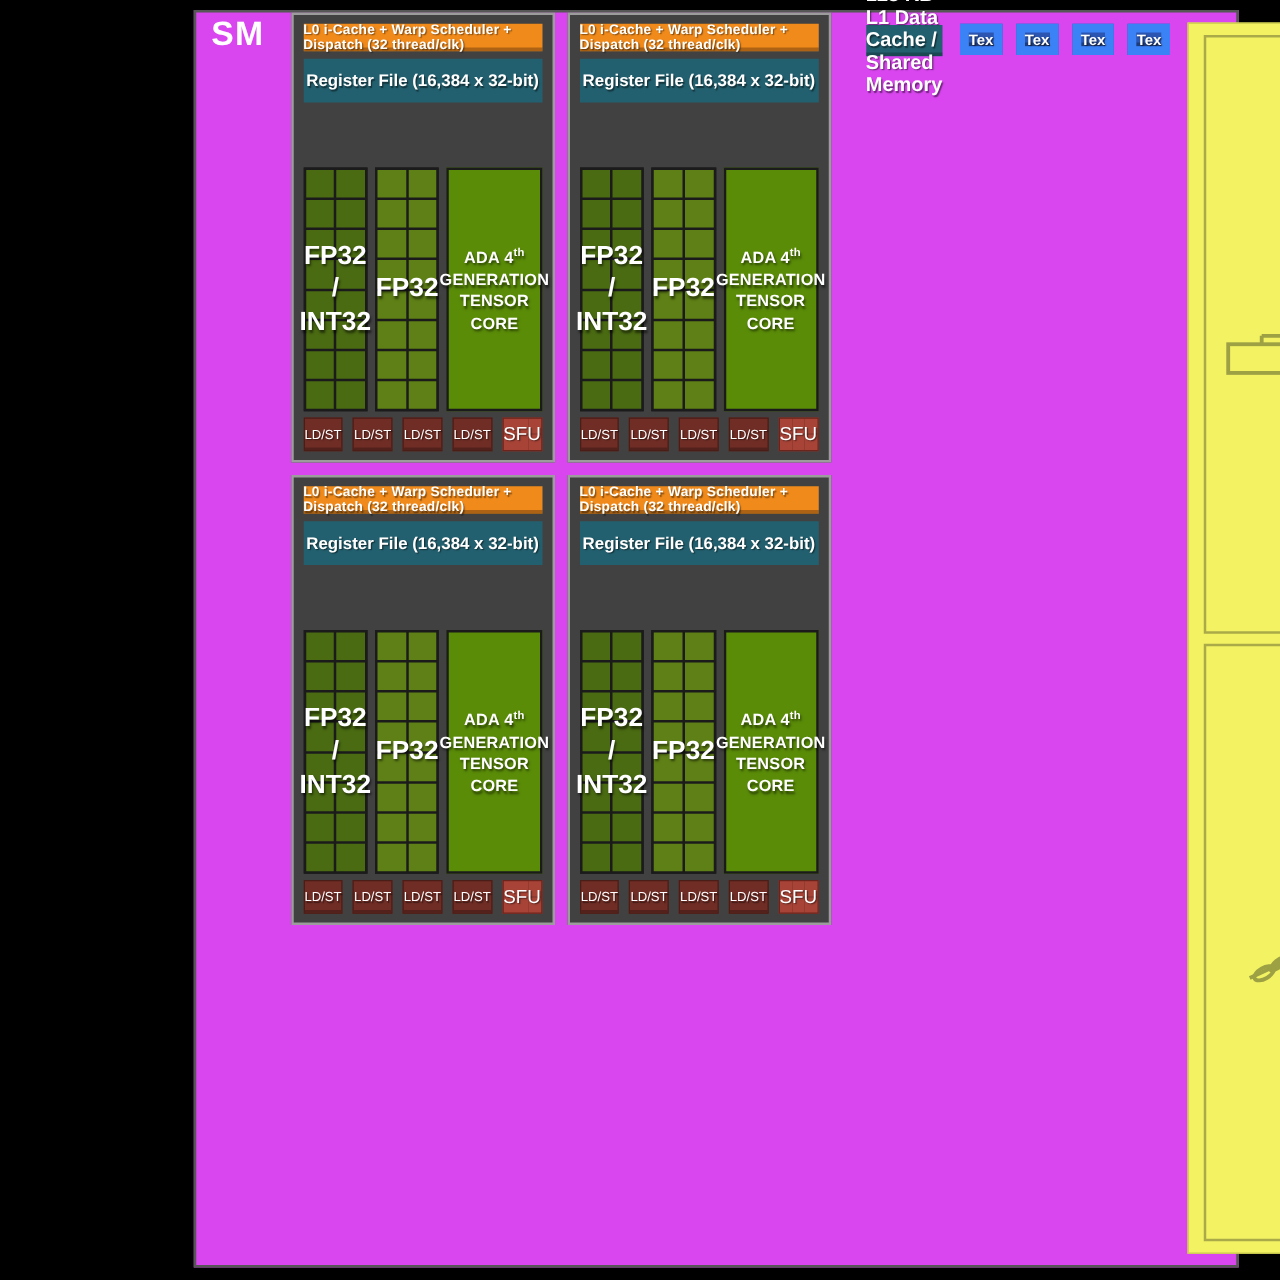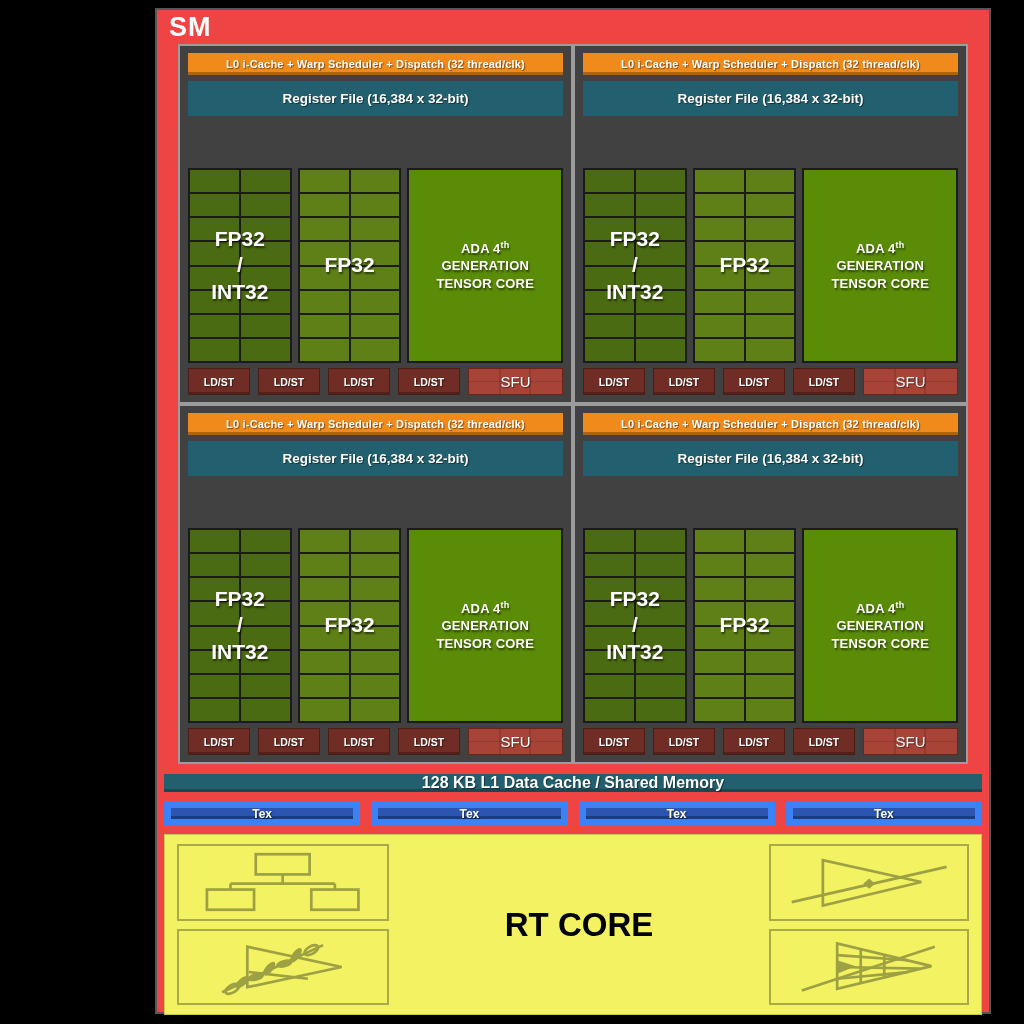--- a/index.html
+++ b/index.html
@@ -1,30 +1,30 @@
 <!DOCTYPE html>
 <html><head>
 <meta charset="utf-8">
 <style>
   * { margin: 0; padding: 0; box-sizing: border-box; }
   html, body { width: 1024px; height: 1024px; background: #000; overflow: hidden;
     font-family: "Liberation Sans", sans-serif; }
 
   .sm-panel {
     position: absolute; left: 155px; top: 8px; width: 836px; height: 1006px;
-    background: #ef4444; border: 2px solid #565656;
-    display: flex; flex-direction: column;
+    background: #d946ef; border: 2px solid #565656;
+    display: flex; 
   }
   .sm-title {
     color: #fff; font-size: 27px; font-weight: bold; letter-spacing: 1px;
     padding: 2px 0 2px 12px; height: 34px; line-height: 30px;
   }
   .quadrants {
     display: grid; grid-template-columns: 1fr 1fr; grid-template-rows: 360px 360px;
-    padding: 0 21px; 
+    gap: 10px; padding: 0 21px; 
   }
   .quadrant {
     background: #414141; border: 2px solid #9c9c9c;
     display: flex; flex-direction: column; padding: 7px 8px;
   }
   .bevel { box-shadow: inset 0 -3px 0 rgba(0,0,0,0.28); }
 
   .scheduler-bar {
     background: #f08a1b; height: 22px; flex: 0 0 22px;
     display: flex; align-items: center; justify-content: center;
@@ -56,21 +56,21 @@
     color: #fff; font-weight: bold; font-size: 21px; line-height: 1.25;
     text-shadow: 1px 2px 2px rgba(0,0,0,0.55); z-index: 2; text-align: center;
   }
   .tensor-label { font-size: 13px; line-height: 1.35; letter-spacing: .2px; border-radius: 13px; }
   .tensor-label sup { font-size: 9px; }
 
   .ldst-row { flex: 0 0 27px; display: flex; gap: 8px; }
   .ldst-box {
     flex: 1; background: #6f2d25; border: 1px solid #4a1d17;
     display: flex; align-items: center; justify-content: center;
-    color: #fff; font-weight: bold; font-size: 10.5px;
+    color: #fff; font-weight: normal; font-size: 10.5px;
     text-shadow: 1px 1px 1px rgba(0,0,0,0.5);
     box-shadow: inset 0 -2px 0 rgba(0,0,0,0.25);
   }
   .sfu-box {
     flex: 1.55; background: #a74337; border: 1px solid #6b241c;
     display: flex; align-items: center; justify-content: center;
     color: #fff; font-weight: normal; font-size: 15px;
     text-shadow: 1px 1px 1px rgba(0,0,0,0.5);
     background-image:
       linear-gradient(to right, transparent 32%, rgba(0,0,0,0.12) 32%, rgba(0,0,0,0.12) 34%, transparent 34%, transparent 65%, rgba(0,0,0,0.12) 65%, rgba(0,0,0,0.12) 67%, transparent 67%),

